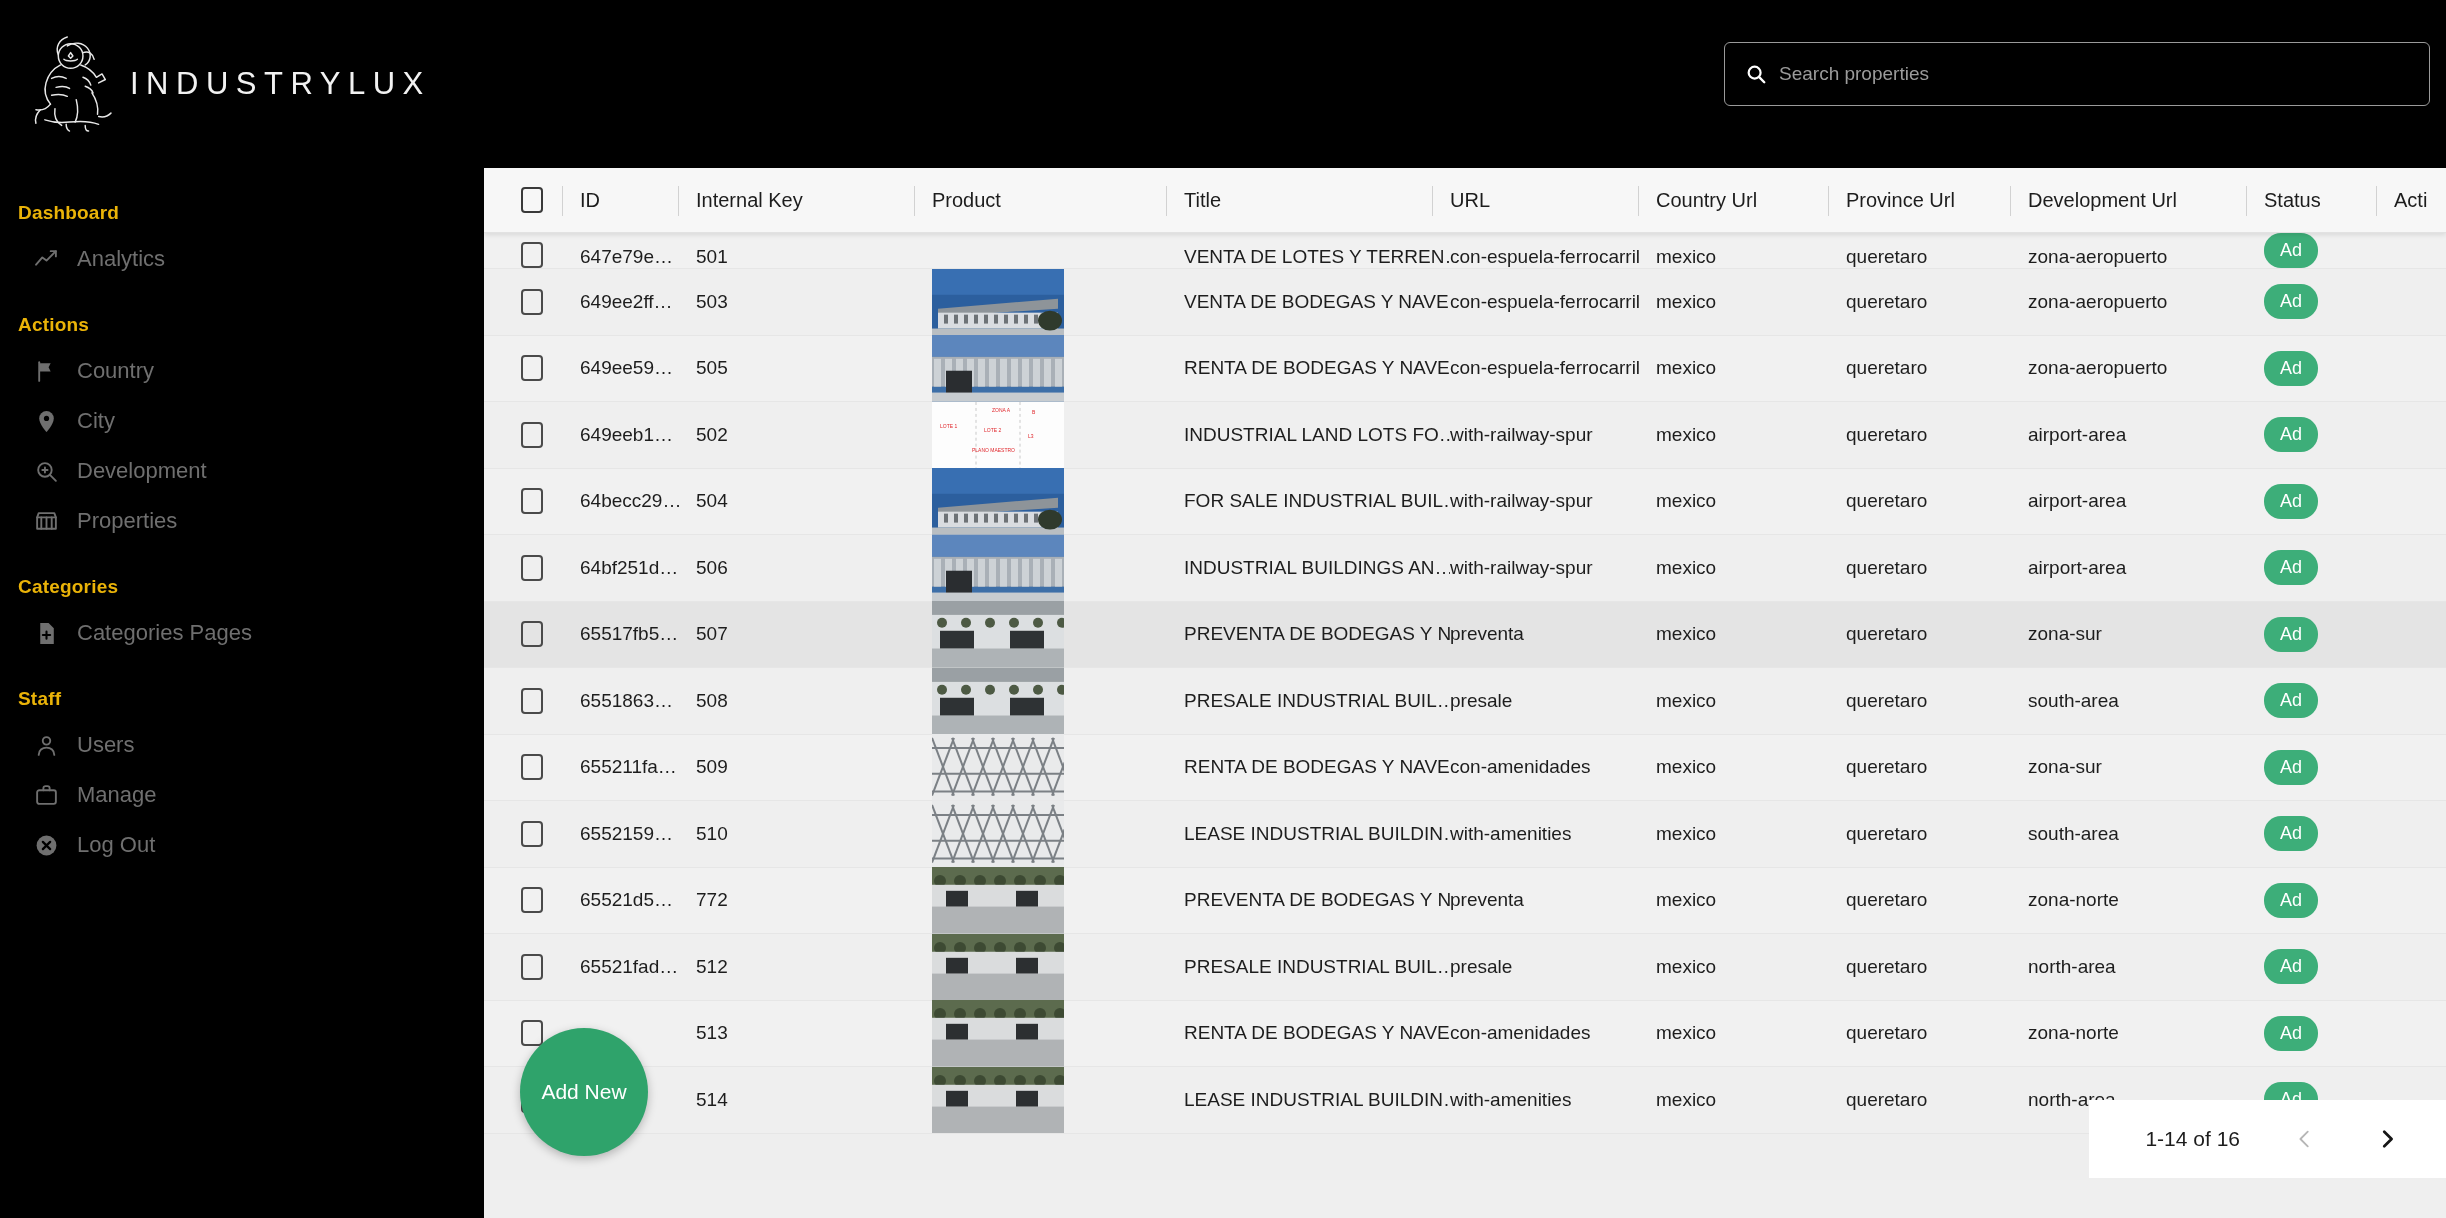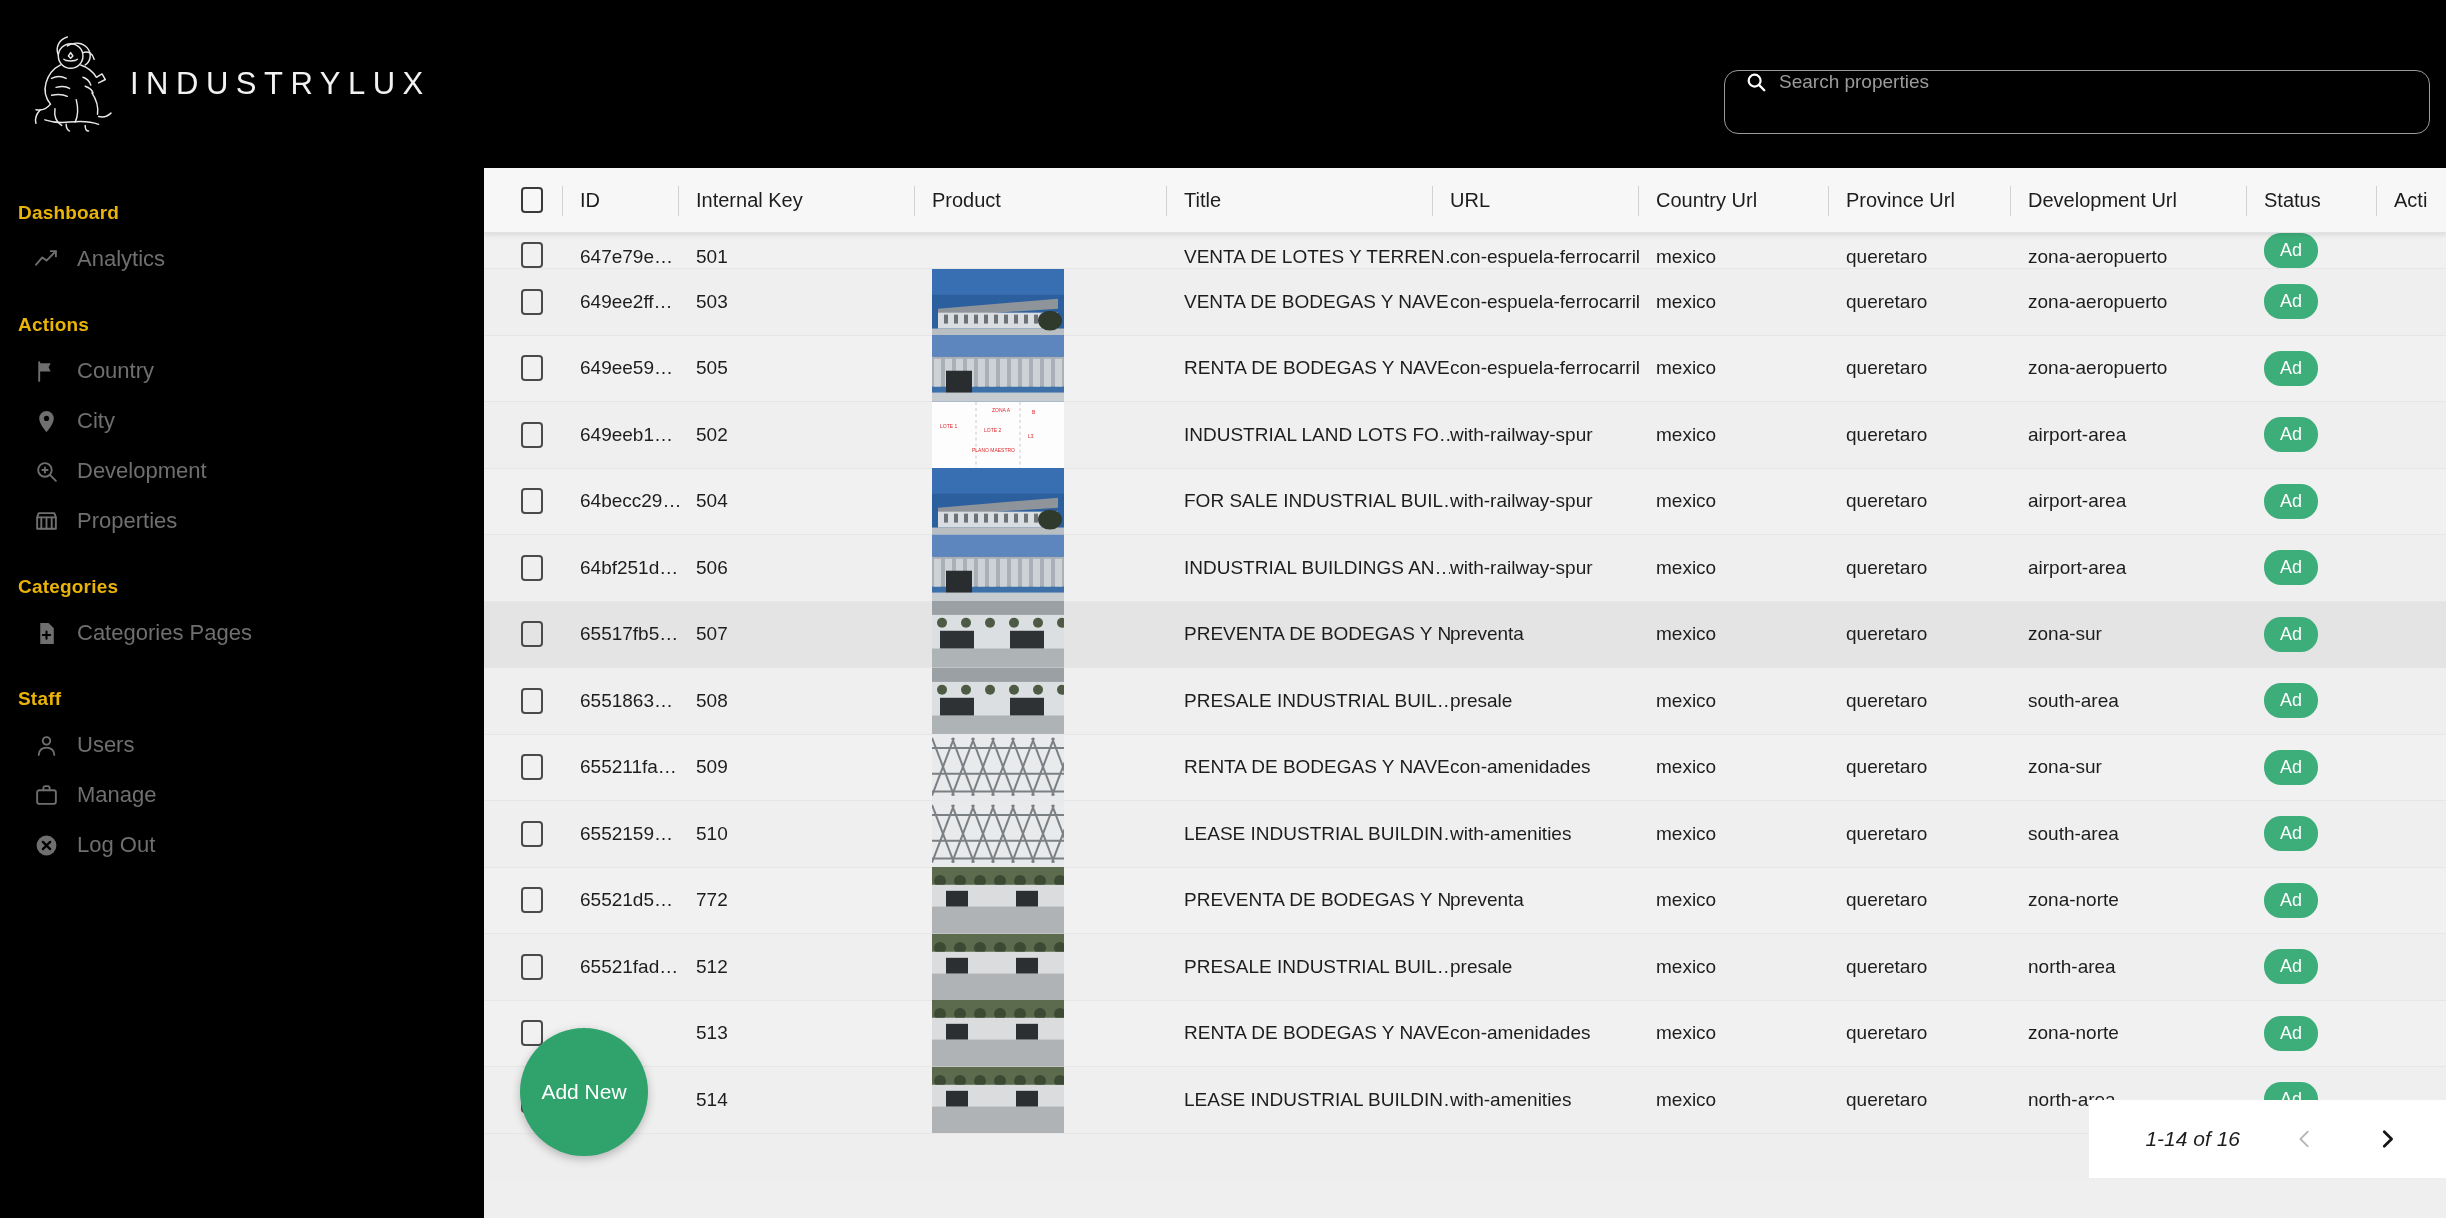--- a/index.html
+++ b/index.html
@@ -22,23 +22,23 @@
   }
   .brand-mark { width: 112px; height: 112px; display: block; }
   .brand-name {
     color: #f2f2f2; font-size: 31px; letter-spacing: 7.5px; font-weight: 400;
     white-space: nowrap;
   }
 
   .search-wrap {
     position: absolute; right: 16px; top: 42px;
     width: 706px; height: 64px;
-    border: 1.5px solid #9a9a9a; border-radius: 14px;
+    border: 1.5px solid #9a9a9a; border-radius: 6px;
     background: #000;
-    display: flex; align-items: flex-start; padding: 0 20px; gap: 12px; margin-top: 28px;
+    display: flex; align-items: center; padding: 0 20px; gap: 12px;
   }
   .search-icon { width: 22px; height: 22px; flex: 0 0 auto; display:block; }
   .search-input {
     flex: 1 1 auto; background: transparent; border: 0; outline: none;
     color: #d8d8d8; font-size: 19px; font-family: "Liberation Sans", sans-serif;
   }
   .search-input::placeholder { color: #9b9b9b; }
 
   
   .sidebar {
@@ -132,21 +132,21 @@
     box-shadow: 0 3px 10px rgba(0,0,0,.25); z-index: 60;
   }
 
   
   .pager {
     position: absolute; right: 0; bottom: 40px;
     height: 78px; background: #fff;
     display: flex; align-items: center; gap: 48px;
     padding: 0 42px 0 56px; z-index: 55;
   }
-  .pager-label { font-size: 21px; color: #1d1d1d; white-space: nowrap; font-style: italic; }
+  .pager-label { font-size: 21px; color: #1d1d1d; white-space: nowrap; }
   .pager-btn {
     background: transparent; border: 0; cursor: pointer; padding: 4px 6px;
     display: flex; align-items: center; justify-content: center;
   }
   .chev { width: 22px; height: 30px; display:block; }
 
   .bottom-strip {
     position: absolute; left: 484px; bottom: 0; width: 1962px; height: 38px;
     background: #efefef; z-index: 12;
   }

